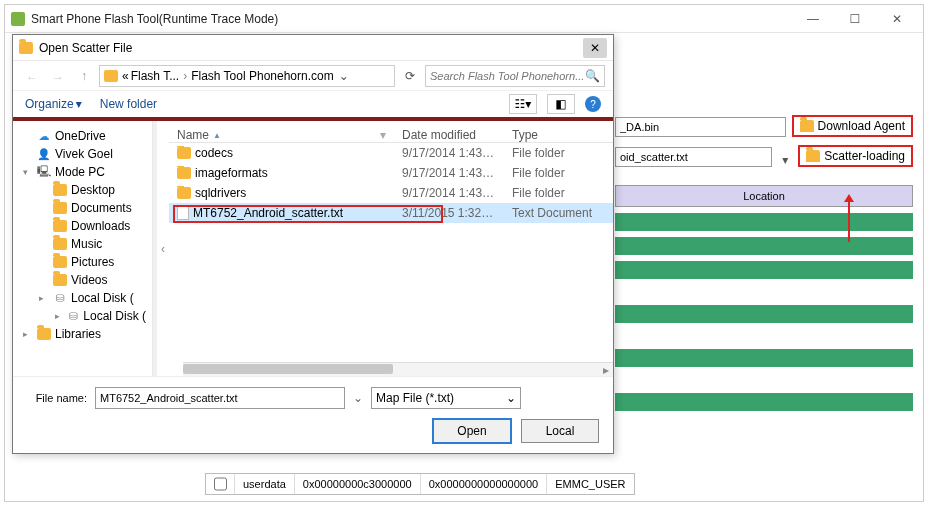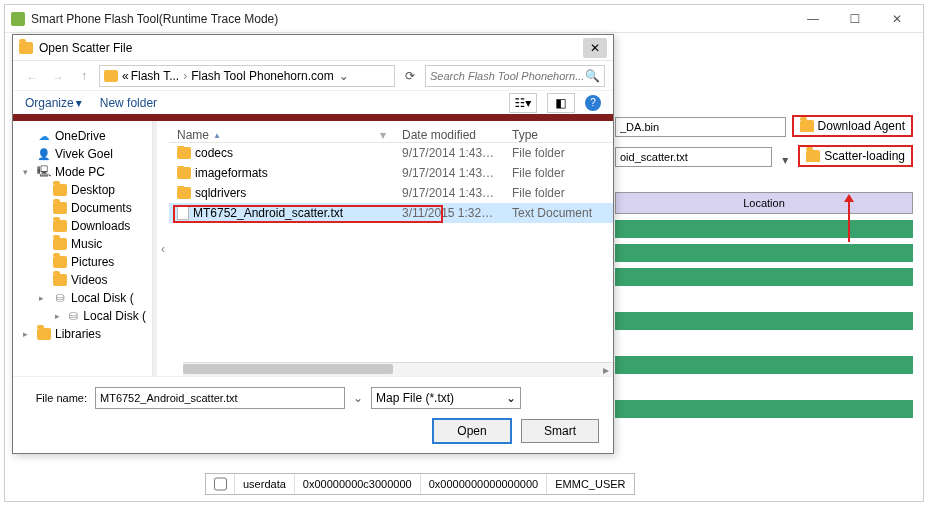--- a/index.html
+++ b/index.html
@@ -14,21 +14,21 @@
 .win-btn { width: 40px; height: 24px; display: flex; align-items: center; justify-content: center; color: #555; cursor: pointer; }
 
 
 .bg-content { position: absolute; top: 110px; left: 610px; right: 10px; }
 .bg-row { display: flex; align-items: flex-end; margin-bottom: 8px; gap: 6px; }
 .bg-input { flex: 1; height: 20px; border: 1px solid #999; padding: 0 4px; background: #fff; font-size: 11px; }
 .bg-btn { height: 22px; border: 2px solid #d22; background: #fff; display: flex; align-items: center; padding: 0 6px; cursor: pointer; font-size: 11px; }
 .bg-btn .folder-icon { width: 14px; height: 12px; background: #f6b73c; margin-right: 4px; border-radius: 2px 2px 0 0; position: relative; }
 .bg-btn .folder-icon::before { content:""; position:absolute; top:-3px; left:0; width:7px; height:3px; background:#f6b73c; border-radius:2px 2px 0 0; }
 
-.loc-header { margin-top: 25px; height: 22px; background: #d6d2f0; border: 1px solid #999; text-align: center; line-height: 20px; font-size: 11px; }
+.loc-header { margin-top: 18px; height: 22px; background: #d6d2f0; border: 1px solid #999; text-align: center; line-height: 20px; font-size: 11px; }
 .stripes { margin-top: 6px; }
 .stripe-g { height: 18px; background: #39a16b; margin-bottom: 6px; }
 .stripe-w { height: 14px; background: #fff; margin-bottom: 6px; }
 
 .userdata-row { position: absolute; left: 200px; top: 468px; display: flex; border: 1px solid #bbb; height: 22px; background:#fff; }
 .userdata-row .cb { width: 28px; display:flex; justify-content:center; }
 .userdata-row .cell { border-left: 1px solid #ddd; padding: 0 8px; line-height: 20px; font-size: 11px; }
 
 
 .arrow-up { position: absolute; width: 2px; background: #d22; }
@@ -47,21 +47,21 @@
 .nav-arrow.disabled { color:#ccc; }
 .breadcrumb { flex:1; height: 22px; border:1px solid #ccc; display:flex; align-items:center; padding:0 4px; gap:2px; font-size:11px; overflow:hidden; }
 .breadcrumb .folder-mini { width:14px; height:12px; background:#f6b73c; border-radius:2px; margin-right:2px; position:relative;}
 .breadcrumb .sep { color:#888; padding:0 2px; }
 .bc-drop { width:16px; text-align:center; color:#555; cursor:pointer; }
 .refresh-btn { width:22px; height:22px; display:flex; align-items:center; justify-content:center; color:#555; cursor:pointer; }
 .search-box { width: 180px; height:22px; border:1px solid #ccc; display:flex; align-items:center; padding:0 4px; }
 .search-box input { border:none; outline:none; flex:1; font-size:11px; font-style:italic; color:#888; }
 .search-box .mag { color:#888; }
 
-.dlg-toolbar { height: 30px; display:flex; align-items:center; padding:0 12px; gap:18px; border-bottom: 7px solid #7f1d1d;}
+.dlg-toolbar { height: 30px; display:flex; align-items:center; padding:0 12px; gap:18px; border-bottom: 4px solid #7f1d1d;}
 .tb-item { color:#1a4c8b; cursor:pointer; font-size:12px; display:flex; align-items:center; gap:2px; }
 .tb-right { margin-left:auto; display:flex; align-items:center; gap:10px; }
 .view-btn { width:28px; height:20px; border:1px solid #ccc; display:flex; align-items:center; justify-content:center; cursor:pointer; }
 .help-btn { width:16px; height:16px; border-radius:50%; background:#2b7cd3; color:#fff; display:flex; align-items:center; justify-content:center; font-size:10px; cursor:pointer; }
 
 .dlg-body { flex:1; display:flex; min-height:0; }
 .tree { width:140px; border-right:1px solid #e8e8e8; overflow-y:auto; padding:6px 4px; }
 .tree-item { display:flex; align-items:center; gap:4px; padding:2px 2px 2px 6px; font-size:11px; cursor:pointer; white-space:nowrap; }
 .tree-item.indent1 { padding-left: 22px; }
 .tree-item.indent2 { padding-left: 38px; }
@@ -331,16 +331,16 @@
       <div class="ff-label">File name:</div>
       <input class="ff-input" style="max-width: 250px;" value="MT6752_Android_scatter.txt">
       <span style="color:#666">⌄</span>
       <div class="ff-combo">
           <span>Map File (*.txt)</span>
           <span>⌄</span>
         </div>
     </div>
     <div class="ff-btns">
       <button class="ff-btn primary">Open</button>
-      <button class="ff-btn">Smart</button>
+      <button class="ff-btn">Local</button>
     </div>
   </div>
 </div>
 
 </body></html>

